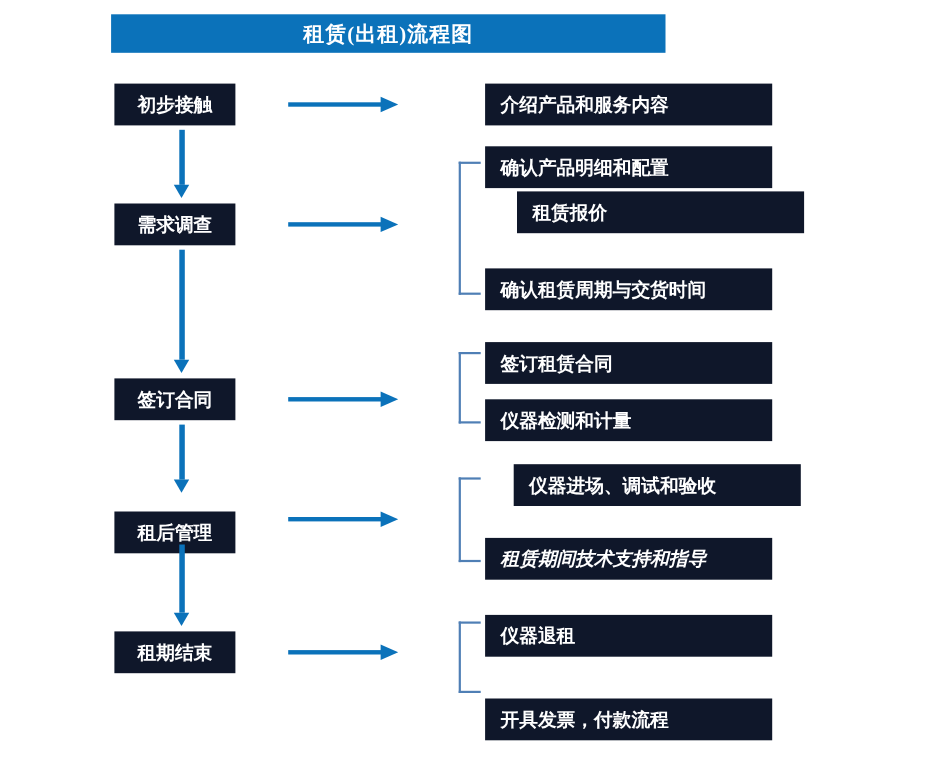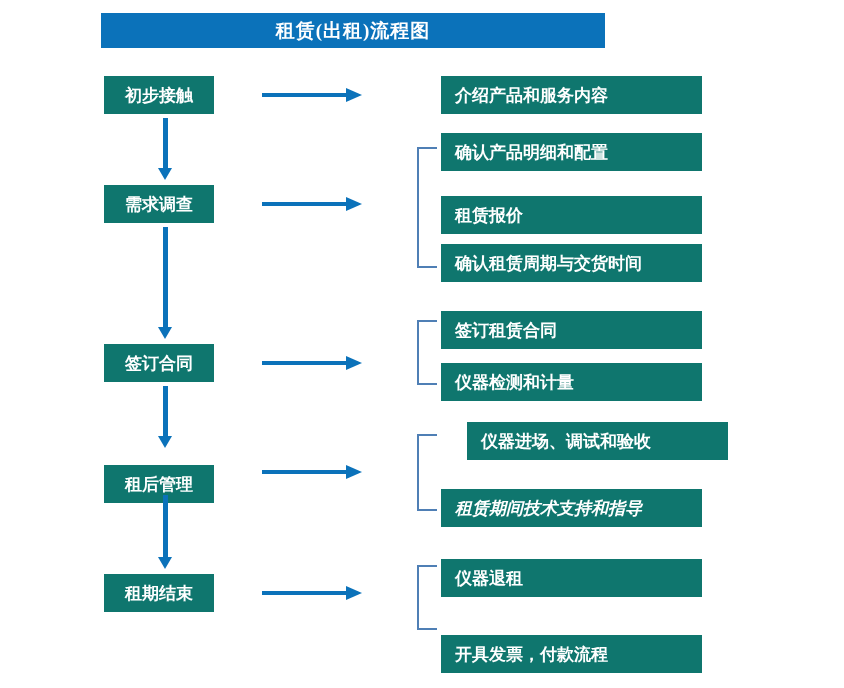--- a/index.html
+++ b/index.html
@@ -35,21 +35,21 @@
     align-items: center;
     justify-content: center;
     font-size: 19px;
     font-weight: bold;
     letter-spacing: 1px;
   }
 
   
   .node {
     position: absolute;
-    background: #0f766e;
+    background: #0f172a;
     color: #ffffff;
     display: flex;
     align-items: center;
     font-weight: bold;
     white-space: nowrap;
     overflow: hidden;
   }
   .node-left {
     width: 110px;
     height: 38px;
@@ -176,21 +176,21 @@
   </div>
 
   <div class="bracket" style="left:417px; top:147px; height:121px;"></div>
   <div class="bracket" style="left:417px; top:320px; height:65px;"></div>
   <div class="bracket" style="left:417px; top:434px; height:77px;"></div>
   <div class="bracket" style="left:417px; top:565px; height:65px;"></div>
 
   <div class="node node-right" style="top:76px;">介绍产品和服务内容</div>
 
   <div class="node node-right" style="top:133px;">确认产品明细和配置</div>
-  <div class="node node-right" style="top:196px;">租赁报价</div>
+  <div class="node node-right" style="top:174px;margin-left:29px;">租赁报价</div>
   <div class="node node-right" style="top:244px;">确认租赁周期与交货时间</div>
 
   <div class="node node-right" style="top:311px;font-family:Liberation Serif, serif;">签订租赁合同</div>
   <div class="node node-right" style="top:363px;">仪器检测和计量</div>
 
   <div class="node node-right" style="top:422px;margin-left:26px;">仪器进场、调试和验收</div>
   <div class="node node-right" style="top:489px;font-style:italic;">租赁期间技术支持和指导</div>
 
   <div class="node node-right" style="top:559px;text-align:right;">仪器退租</div>
   <div class="node node-right" style="top:611px;margin-top:24px;">开具发票，付款流程</div>

